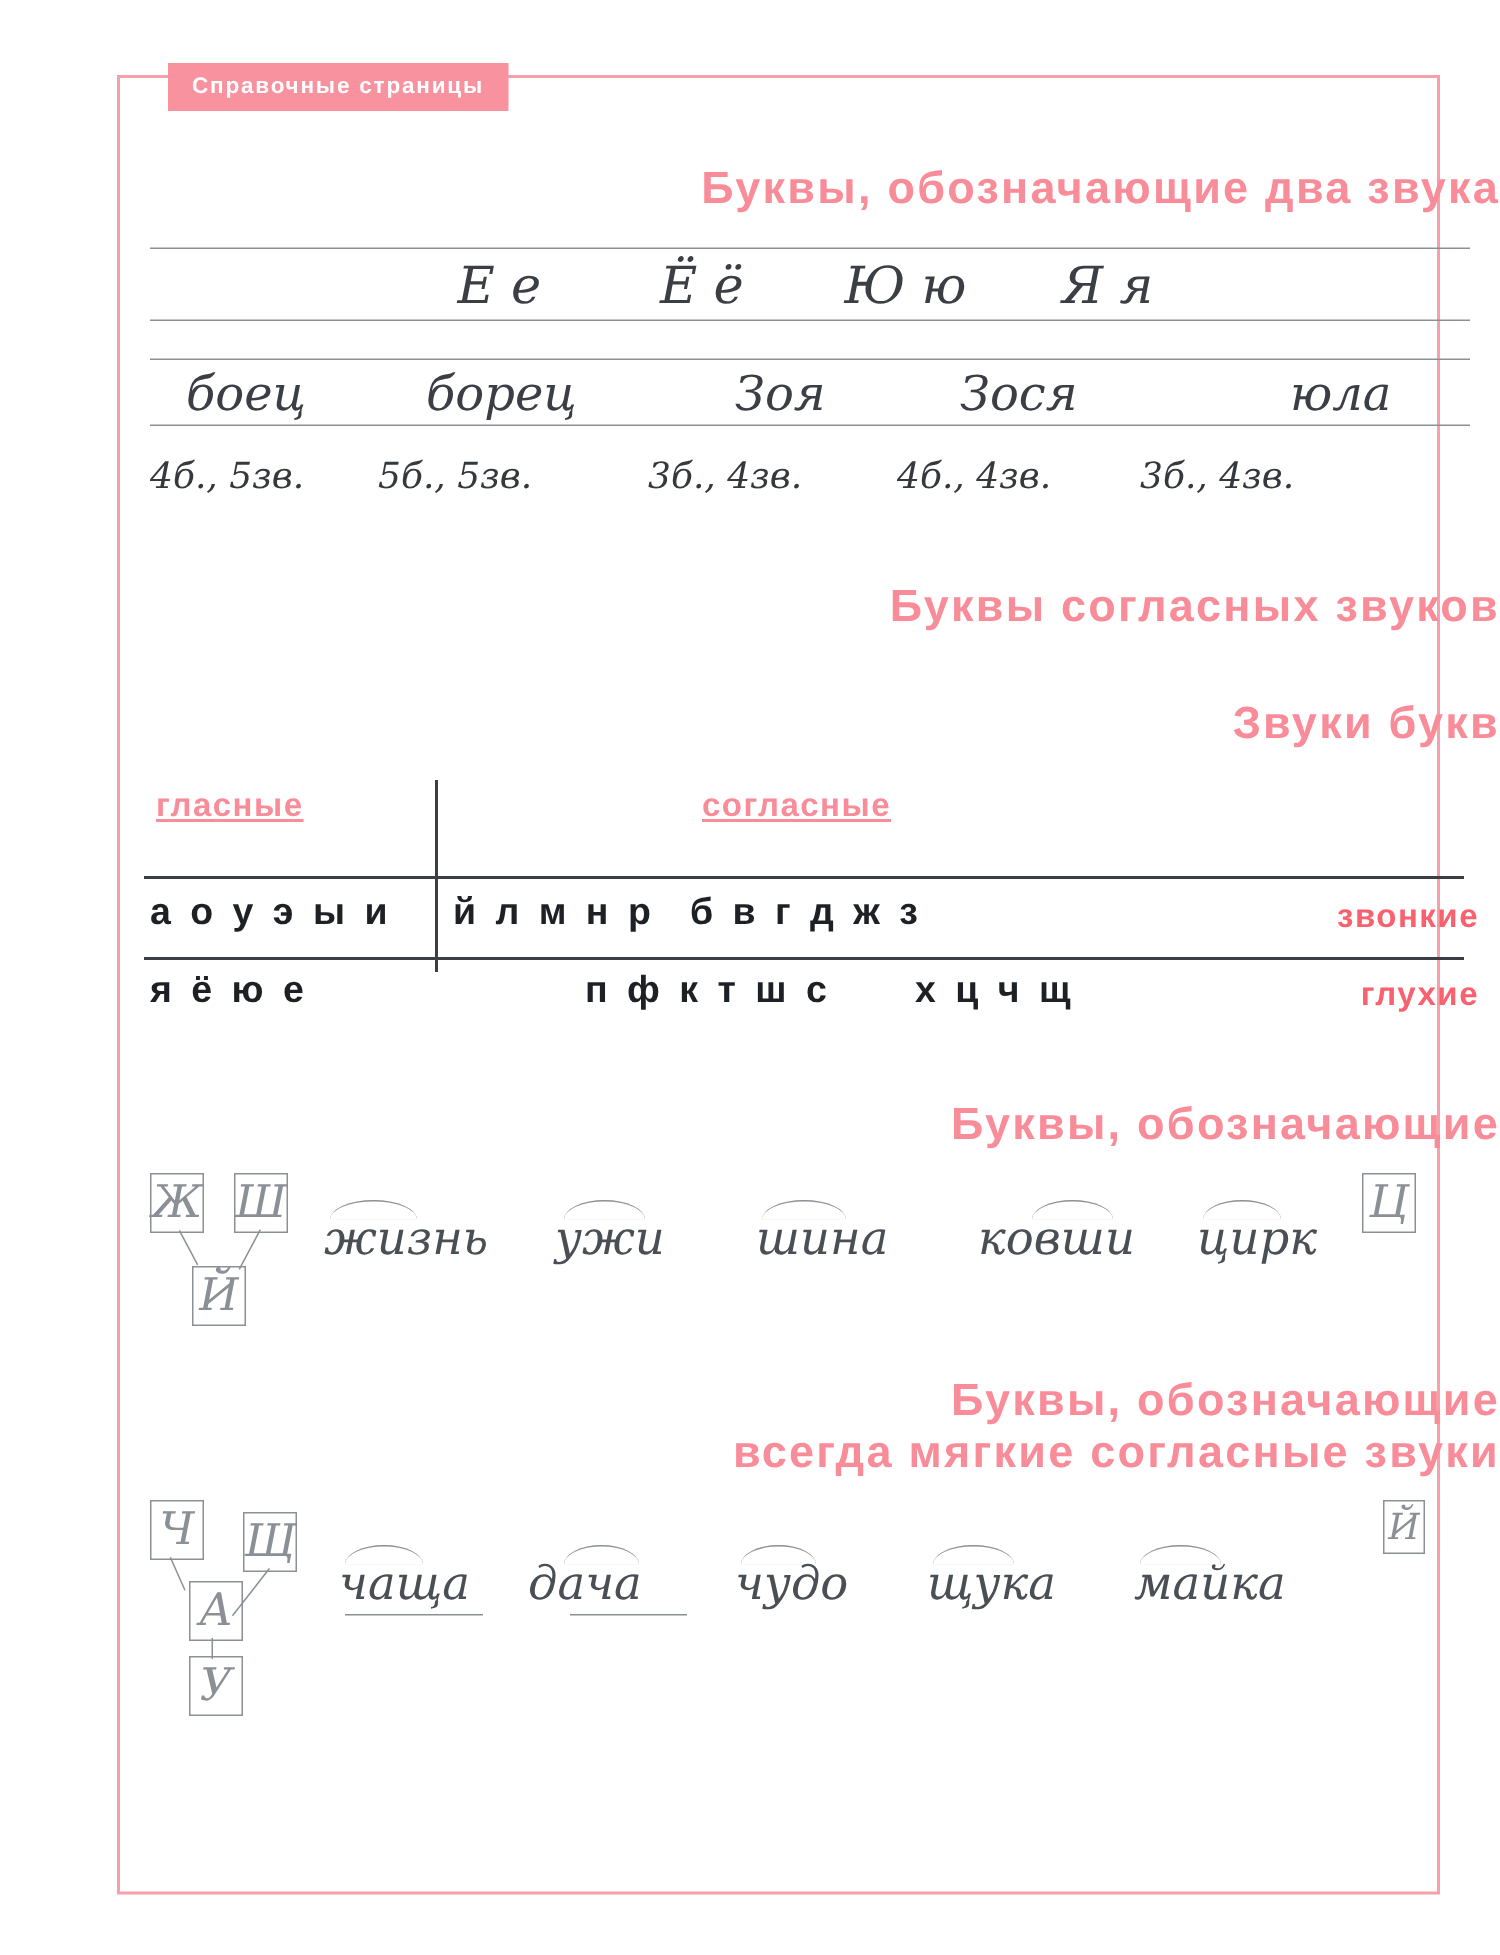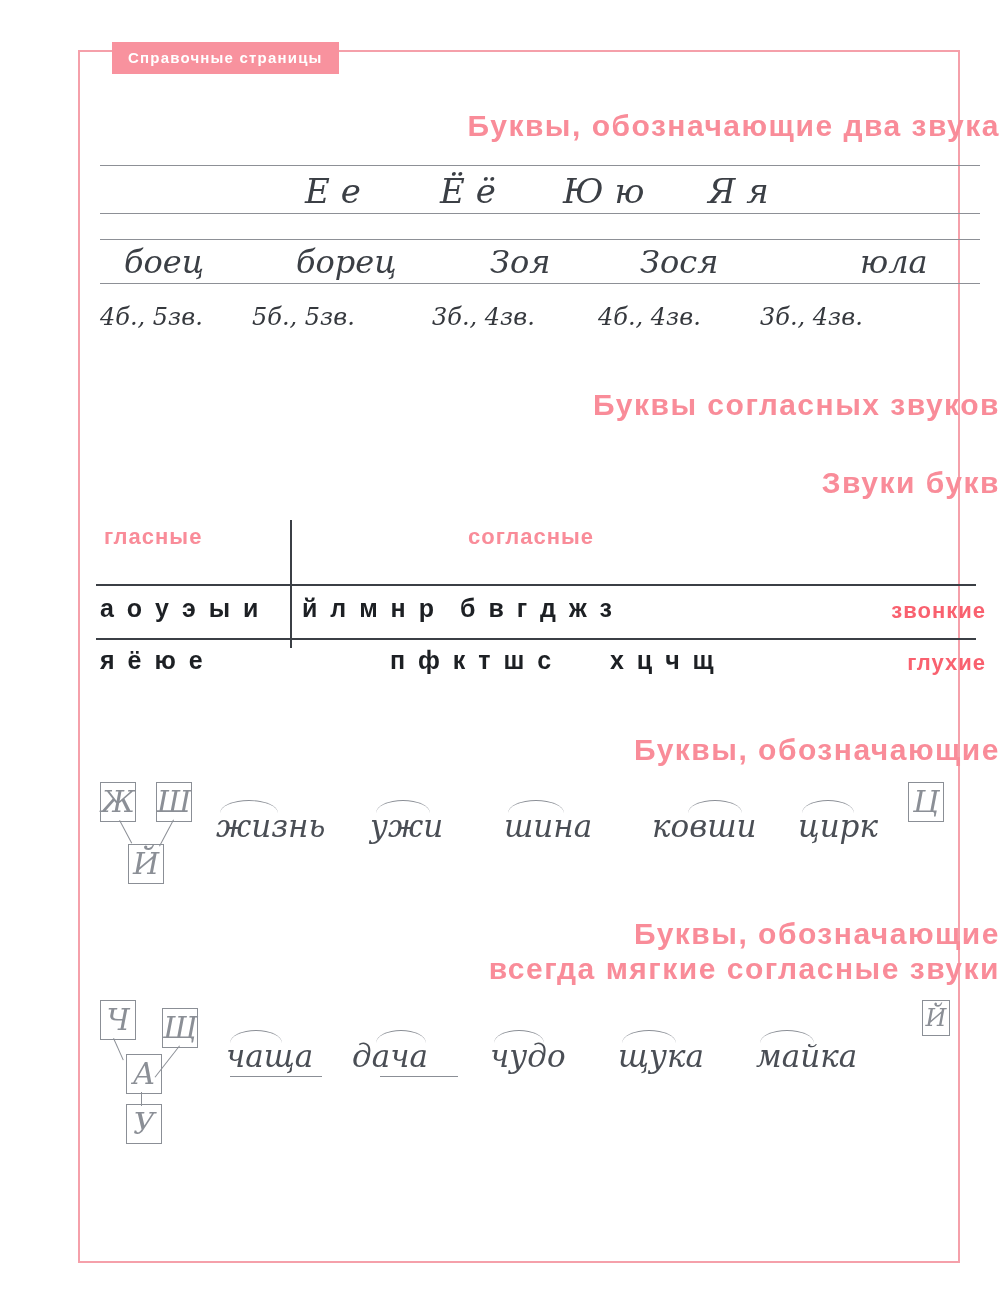--- a/index.html
+++ b/index.html
@@ -69,20 +69,21 @@
     position:relative;
     margin:14px 0 0 0;
     height:146px;
   }
   .st-col-head{
     position:absolute;
     color:#f98c99;
     font-size:22px;
     font-weight:bold;
     letter-spacing:1px;
+    text-decoration:underline;
   }
   .st-row-letters{
     position:absolute;
     color:#1d2024;
     font-size:25px;
     font-weight:bold;
     letter-spacing:3px;
     white-space:nowrap;
   }
   .st-tag{
@@ -167,21 +168,21 @@
     <span class="hand big" style="left:205px;top:12px;">Е е</span>
     <span class="hand big" style="left:340px;top:12px;">Ё ё</span>
     <span class="hand big" style="left:463px;top:12px;">Ю ю</span>
     <span class="hand big" style="left:608px;top:12px;">Я я</span>
   </div>
 
   <div class="ruled" style="width:880px;height:60px;margin-top:0px;">
     <div class="rule" style="top:4px;"></div>
     <div class="rule" style="top:48px;"></div>
     <span class="hand word" style="left:24px;top:8px;">боец</span>
-    <span class="hand word" style="left:196px;top:8px;">борец</span>
+    <span class="hand word" style="left:184px;top:8px;">борец</span>
     <span class="hand word" style="left:390px;top:8px;">Зоя</span>
     <span class="hand word" style="left:540px;top:8px;">Зося</span>
     <span class="hand word" style="left:760px;top:8px;">юла</span>
   </div>
 
   <div style="position:relative;height:58px;">
     <span class="hand count" style="left:20px;top:8px;">4б., 5зв.</span>
     <span class="hand count" style="left:172px;top:8px;">5б., 5зв.</span>
     <span class="hand count" style="left:352px;top:8px;">3б., 4зв.</span>
     <span class="hand count" style="left:518px;top:8px;">4б., 4зв.</span>

